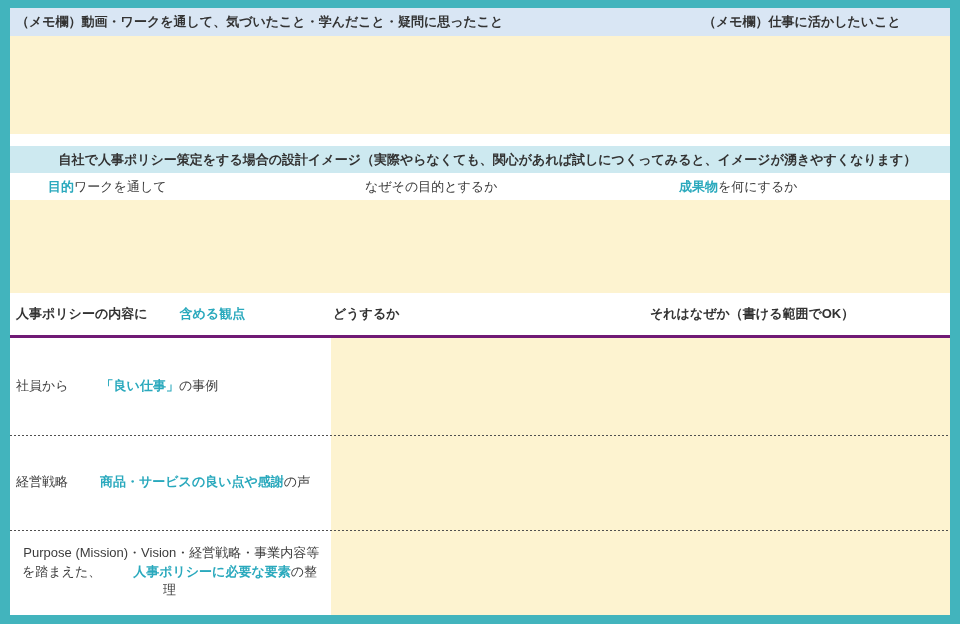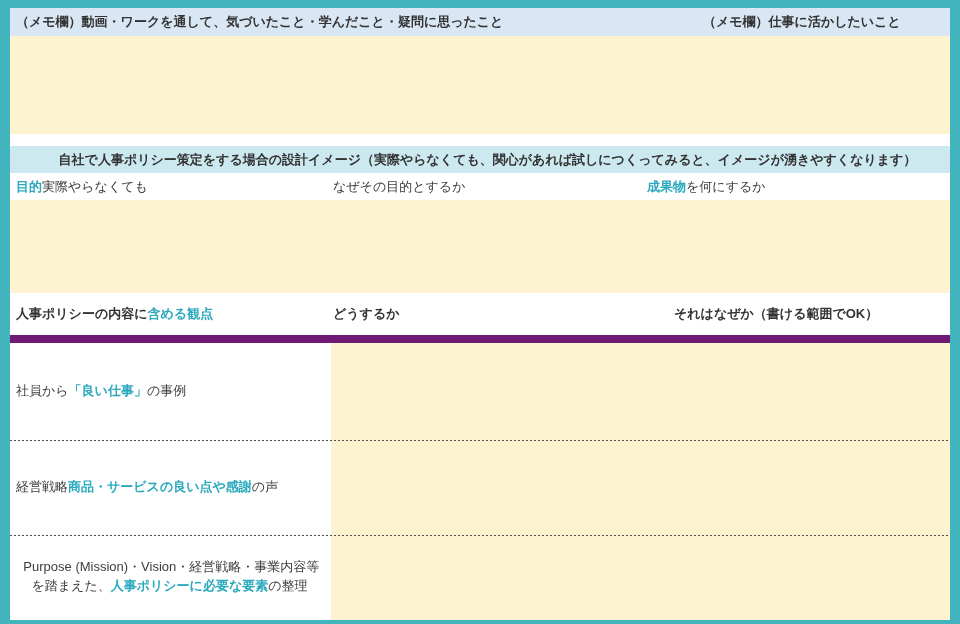--- a/index.html
+++ b/index.html
@@ -8,21 +8,21 @@
     font-family:"Liberation Sans","DejaVu Sans",sans-serif;
     background:#42b4bd;
     position:relative;overflow:hidden;
   }
   .content{
     position:absolute;left:10px;top:8px;width:940px;height:606px;
     background:#ffffff;box-sizing:border-box;
     color:#3c3c3c;font-size:13px;text-align:center;
   }
   .cream{background:#fdf3d0;}
-  .accent{color:#2aa9bd;font-weight:bold;}
+  .accent{color:#2aa9bd;font-weight:bold;margin-left:32px;}
   .memo-header{
     height:28px;background:#d9e6f4;position:relative;
     font-weight:bold;color:#333;
   }
   .memo-header span{position:absolute;top:50%;transform:translateY(-50%);white-space:nowrap;}
   .mh-left{left:6px;}
   .mh-right{left:693px;}
   .memo-area{height:98px;}
   .gap{height:12px;background:#ffffff;}
   .design-header{
@@ -30,26 +30,26 @@
     line-height:27px;padding-left:15px;white-space:nowrap;box-sizing:border-box;
   }
   .design-cols{height:27px;background:#ffffff;position:relative;}
   .design-cols .dc{position:absolute;top:50%;transform:translateY(-50%);white-space:nowrap;}
   .dc1{left:6px;}
   .dc2{left:323px;}
   .dc3{left:637px;}
   .design-area{height:93px;}
   .table-header{
     height:42px;background:#ffffff;position:relative;font-weight:bold;color:#333;
-    border-bottom:8px solid #701a75;box-sizing:content-box;
+    border-bottom:3px solid #701a75;box-sizing:content-box;
   }
   .table-header .th{position:absolute;top:50%;transform:translateY(-50%);white-space:nowrap;}
   .th1{left:6px;}
   .th2{left:323px;}
-  .th3{left:664px;}
+  .th3{left:640px;}
   .trow{position:relative;display:flex;}
   .row1{height:98px;}
   .row2{height:95px;}
   .row3{height:84px;}
   .tlabel{
     width:321px;box-sizing:border-box;background:#ffffff;
     display:flex;align-items:center;
     padding:2px 8px 4px 6px;line-height:1.45;
   }
   .tlabel p{margin:0;white-space:pre-wrap;}
@@ -67,21 +67,21 @@
   <div class="memo-header">
     <span class="mh-left">（メモ欄）動画・ワークを通して、気づいたこと・学んだこと・疑問に思ったこと</span>
     <span class="mh-right">（メモ欄）仕事に活かしたいこと</span>
   </div>
   <div class="memo-area cream"></div>
 
   <div class="gap"></div>
 
   <div class="design-header">自社で人事ポリシー策定をする場合の設計イメージ（実際やらなくても、関心があれば試しにつくってみると、イメージが湧きやすくなります）</div>
   <div class="design-cols">
-    <span class="dc dc1"><b class="accent">目的</b><span>実際やらなくても</span></span>
+    <span class="dc dc1"><b class="accent">目的</b><span>ワークを通して</span></span>
     <span class="dc dc2"><b class="accent"></b><span>なぜその目的とするか</span></span>
     <span class="dc dc3"><b class="accent">成果物</b><span>を何にするか</span></span>
   </div>
   <div class="design-area cream"></div>
 
   <div class="table-header">
     <span class="th th1"><span>人事ポリシーの内容に</span><b class="accent">含める観点</b><span></span></span>
     <span class="th th2"><span>どうするか</span></span>
     <span class="th th3"><span>それはなぜか（書ける範囲でOK）</span></span>
   </div>

